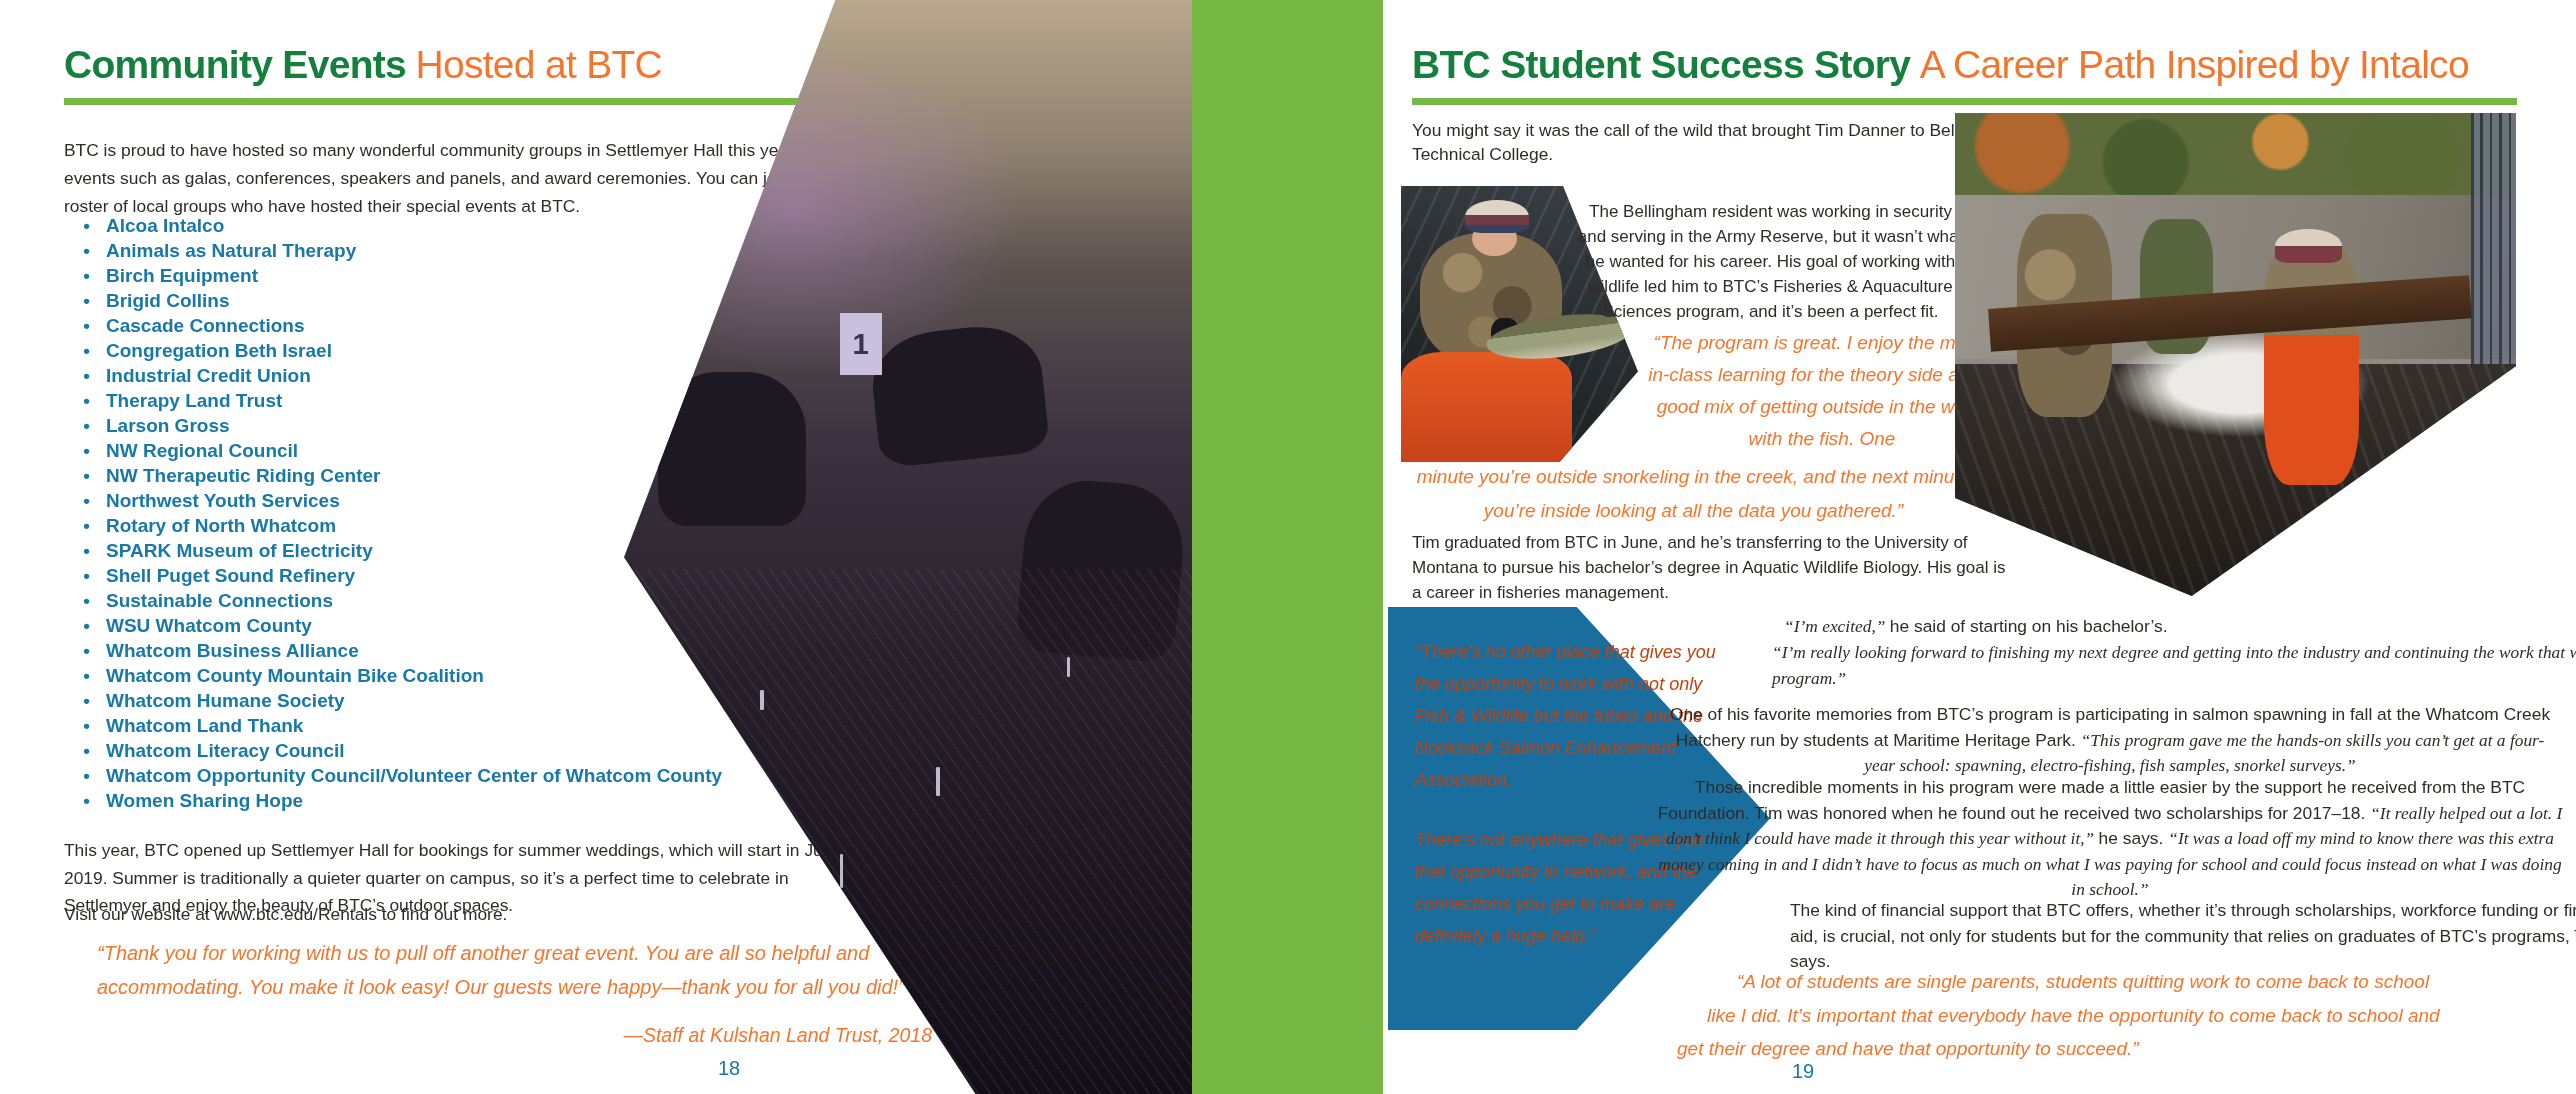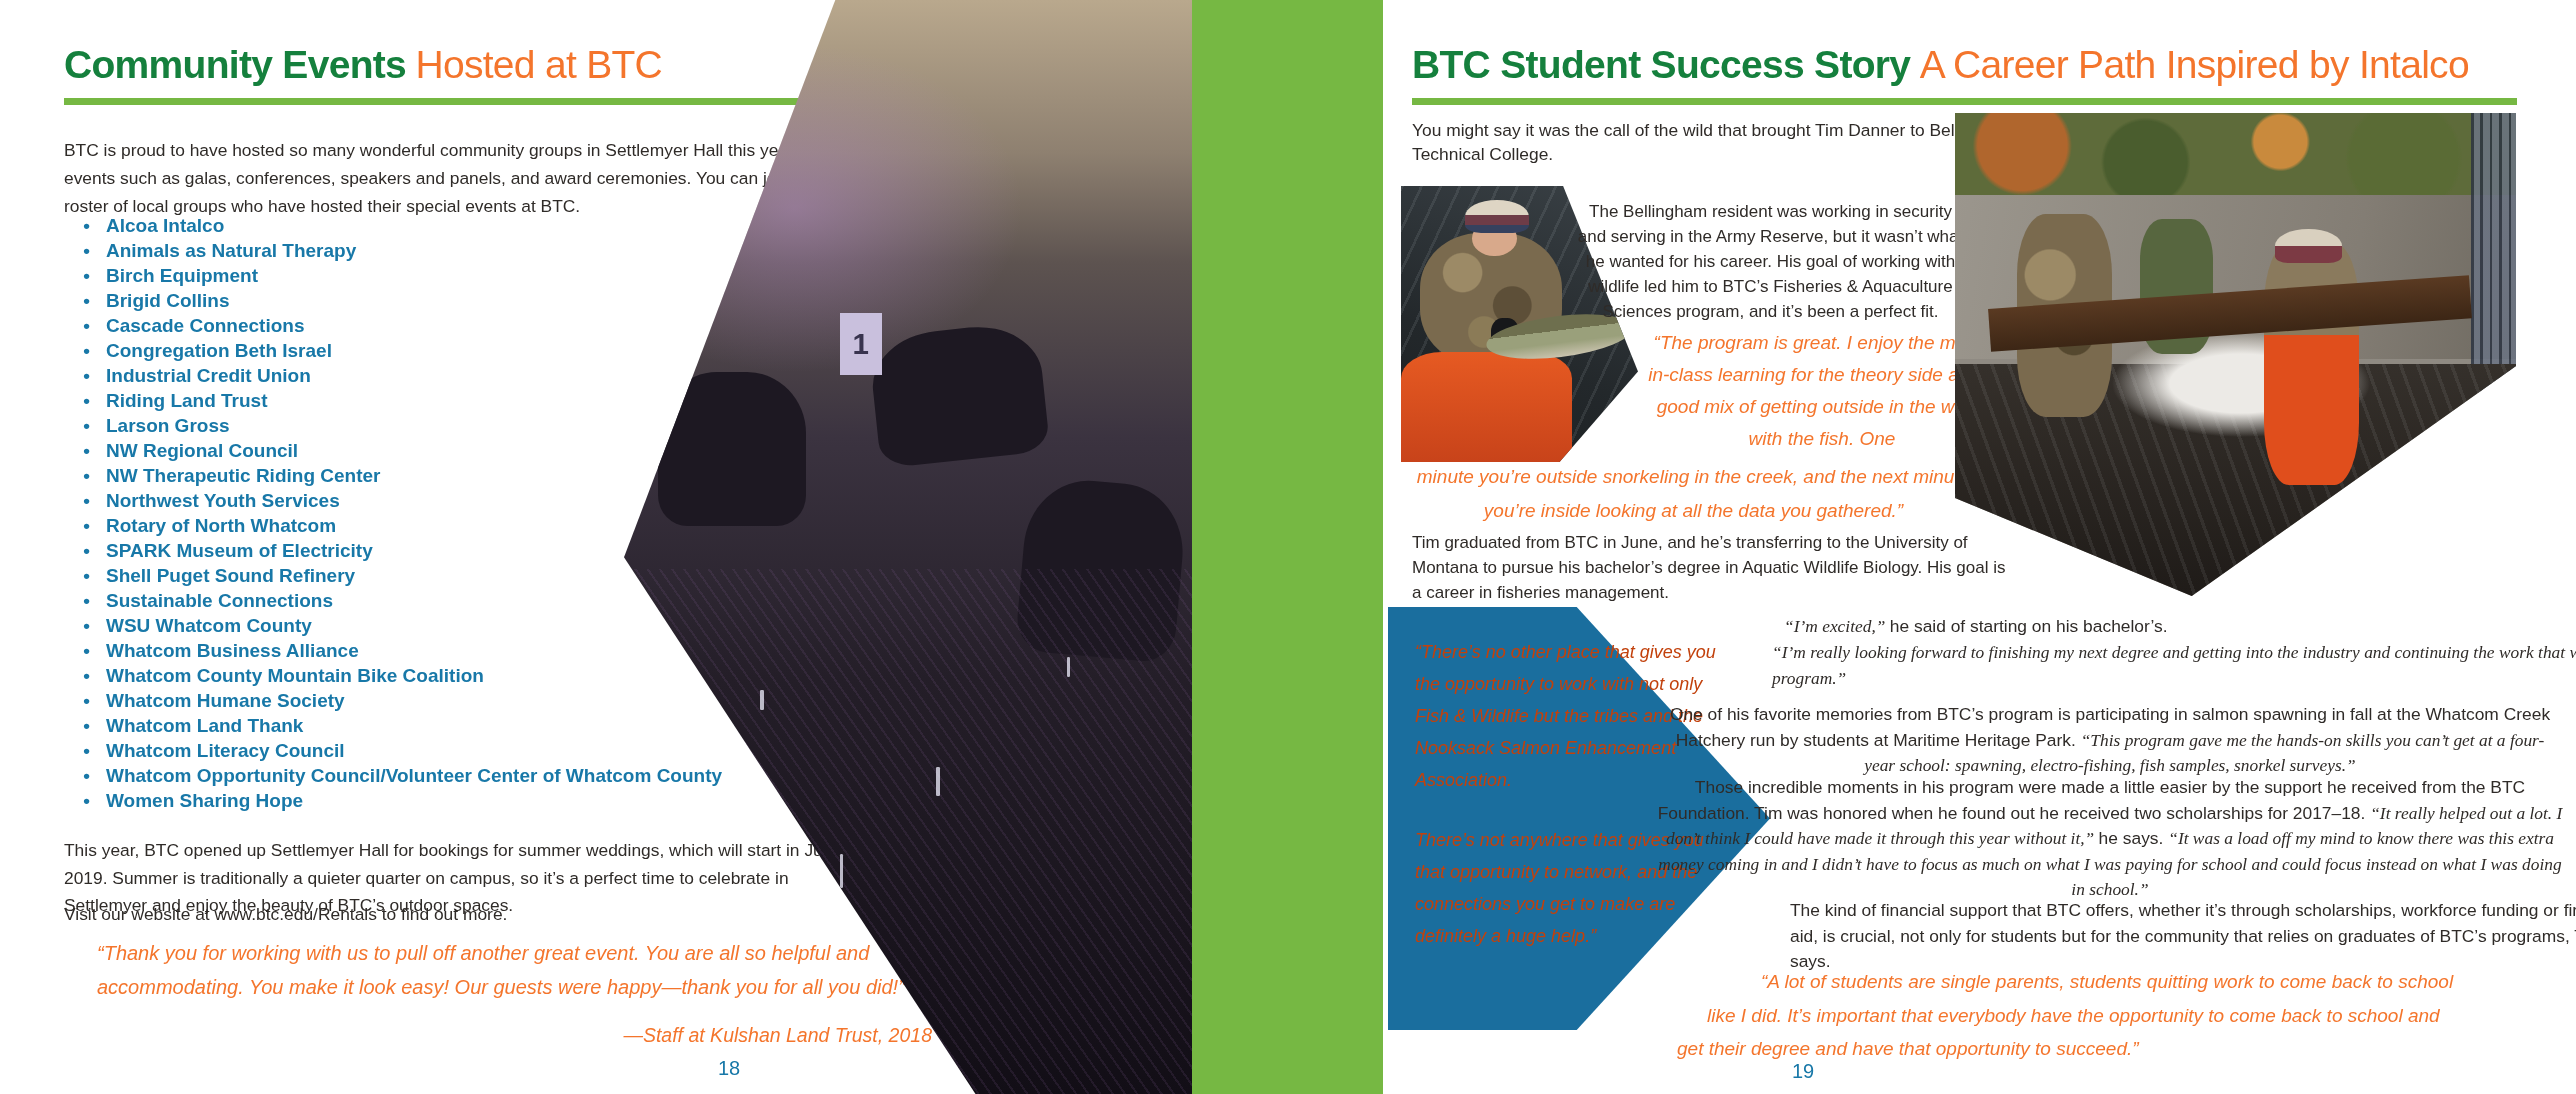--- a/index.html
+++ b/index.html
@@ -122,21 +122,21 @@
 
   
   .colp{position:absolute;font-size:17.4px;line-height:25.5px;margin:0;color:#2f2b28;}
   .pc-excited{left:1784px;top:614px;width:792px;}
   .pc-looking-forward{left:1772px;top:640px;width:932px;font-style:italic;}
   .pc-memories{left:1664px;top:702px;width:892px;text-align:center;}
   .pc-support{left:1656px;top:775px;width:908px;text-align:center;}
   .pc-financial{left:1790px;top:898px;width:839px;}
 
   .close-q{position:absolute;font-size:19px;white-space:nowrap;}
-  #close-q-1{left:1737px;top:971px;margin-left:24px;}
+  #close-q-1{left:1737px;top:971px;}
   #close-q-2{left:1707px;top:1005px;}
   #close-q-3{left:1677px;top:1038px;}
   #page-19{left:1776px;top:1060px;}
 </style>
 </head>
 <body>
 
 <div id="spread">
 
   <div class="page-title" id="left-title">
@@ -147,21 +147,21 @@
   <div class="body-txt" id="left-intro">BTC is proud to have hosted so many wonderful community groups in Settlemyer Hall this year, for events such as galas, conferences, speakers and panels, and award ceremonies. You can join this great roster of local groups who have hosted their special events at BTC.</div>
 
   <ul id="org-list">
       <li>Alcoa Intalco</li>
       <li>Animals as Natural Therapy</li>
       <li>Birch Equipment</li>
       <li>Brigid Collins</li>
       <li>Cascade Connections</li>
       <li>Congregation Beth Israel</li>
       <li>Industrial Credit Union</li>
-      <li>Riding Land Trust</li>
+      <li>Therapy Land Trust</li>
       <li>Larson Gross</li>
       <li>NW Regional Council</li>
       <li>NW Therapeutic Riding Center</li>
       <li>Northwest Youth Services</li>
       <li>Rotary of North Whatcom</li>
       <li>SPARK Museum of Electricity</li>
       <li>Shell Puget Sound Refinery</li>
       <li>Sustainable Connections</li>
       <li>WSU Whatcom County</li>
       <li>Whatcom Business Alliance</li>

